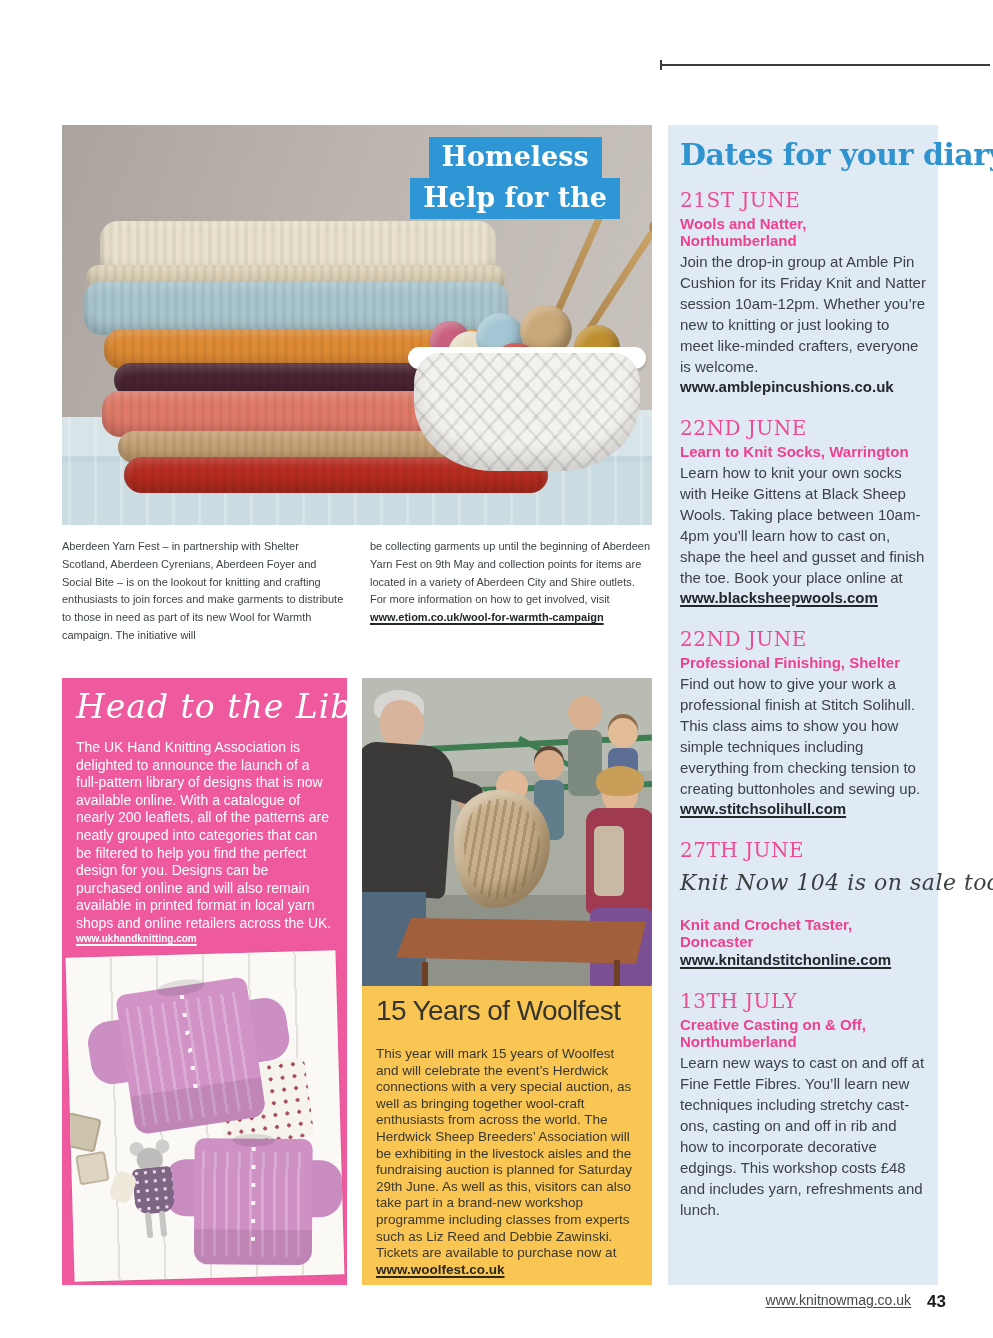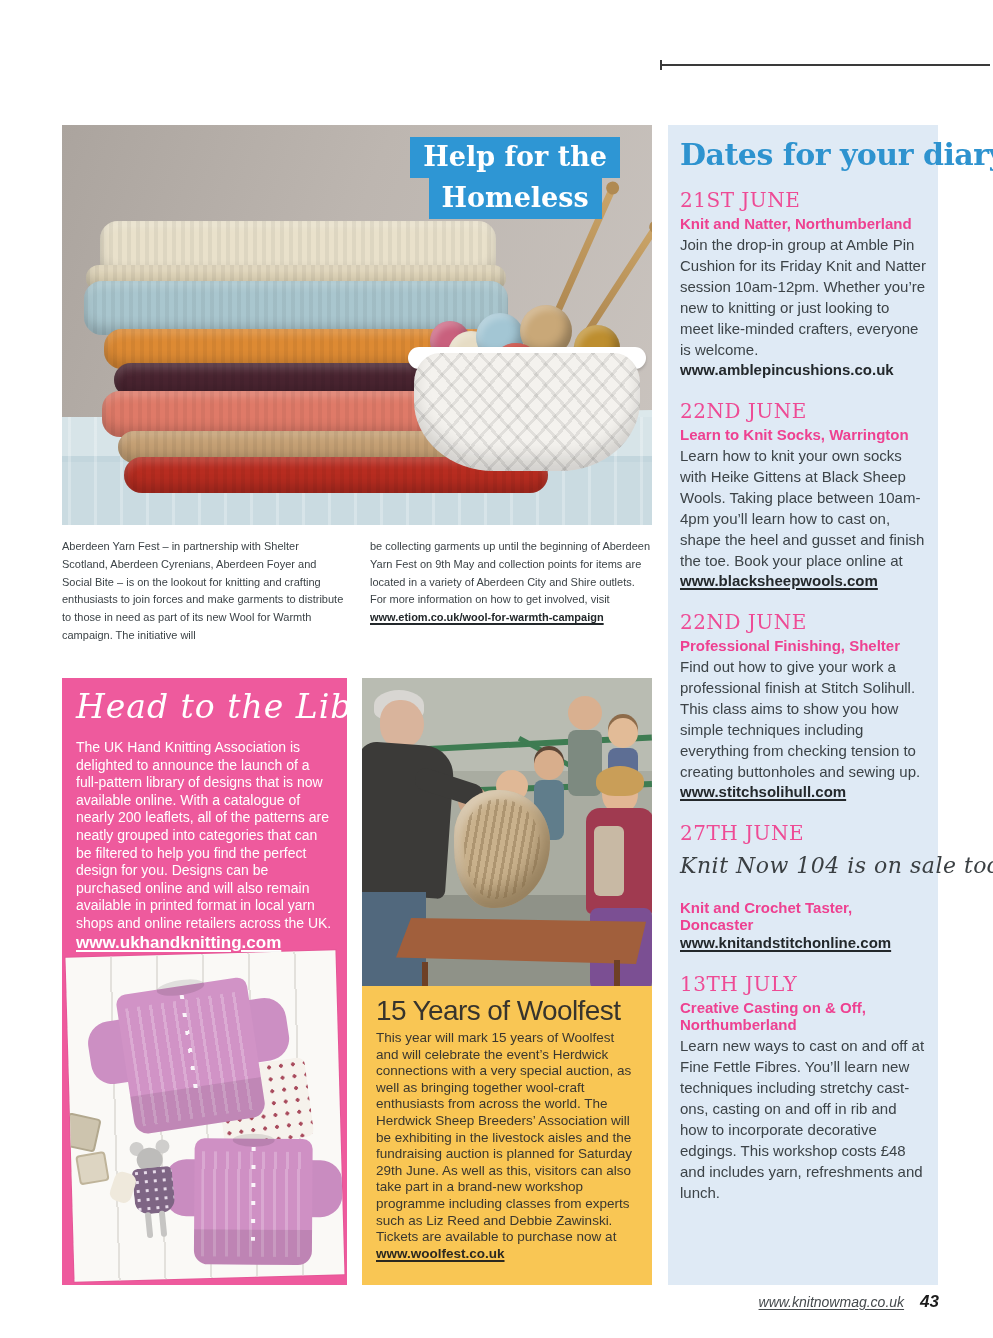--- a/index.html
+++ b/index.html
@@ -57,21 +57,21 @@
   .article .col + .col { margin-left:24px; width:284px; }
   .inline-link { font-weight:700; color:#23282b; }
   .u { text-decoration:underline; text-decoration-thickness:1.5px; text-underline-offset:2px; }
 
   
   .pink-box { position:absolute; left:62px; top:678px; width:285px; height:607px; background:#ee5a9d; color:#ffffff; }
   .pink-box .inner { padding:10px 14px 0; }
   .script-title { font-family:"DejaVu Serif", serif; font-style:italic; font-weight:400;
     font-size:33px; line-height:1.15; color:#ffffff; letter-spacing:1px; white-space:nowrap; }
   .pink-box p { margin-top:13px; font-size:14px; line-height:17.6px; }
-  .pink-box .box-url { display:block; margin-top:1px; font-weight:700; font-size:17px; color:#ffffff;
+  .pink-box .box-url { display:block; margin-top:1px; font-weight:700; font-size:10px; color:#ffffff;
     text-decoration:underline; text-decoration-thickness:1.5px; text-underline-offset:2px; }
 
   
   .library-photo { position:absolute; left:8px; top:276px; width:270px; height:324px;
     background:#faf9f6; transform:rotate(-1.6deg); overflow:hidden; box-shadow:0 0 0 1px rgba(0,0,0,.04); }
   .planks { position:absolute; inset:0;
     background:repeating-linear-gradient(90deg, rgba(0,0,0,0) 0 44px, #e3e1dc 44px 46px); }
   .cardigan { position:absolute; }
   .cardigan .sleeves { position:absolute; left:0; top:22%; width:100%; height:42%; border-radius:22px; }
   .cardigan .bodyp { position:absolute; left:17%; top:6%; width:66%; height:94%; border-radius:10px 10px 14px 14px; }
@@ -111,40 +111,40 @@
   .fleece:before { content:""; position:absolute; inset:8% 10%;
     background:repeating-linear-gradient(100deg, rgba(120,95,60,.35) 0 3px, rgba(0,0,0,0) 3px 8px); border-radius:inherit; }
   .wf-table { position:absolute; left:34px; top:240px; width:250px; height:46px; background:#a15f3c;
     clip-path:polygon(6% 0, 100% 8%, 96% 100%, 0 86%); }
   .wf-table-leg { position:absolute; width:6px; background:#6e4026; }
 
   
   .yellow-box { position:absolute; left:362px; top:986px; width:290px; height:299px; background:#f9c654; padding:9px 14px 0; }
   .yellow-box h2 { font-family:"Liberation Sans", sans-serif; font-weight:400; font-size:28px;
     letter-spacing:-0.6px; color:#37342d; white-space:nowrap; }
-  .yellow-box p { margin-top:3px; font-size:13.5px; line-height:16.6px; color:#3a372f; }
+  .yellow-box p { margin-top:19px; font-size:13.5px; line-height:16.6px; color:#3a372f; }
   .yellow-box .inline-link { color:#2b2820; }
 
   
   .sidebar { position:absolute; left:668px; top:125px; width:270px; height:1160px;
     background:#dfeaf5; padding:12px 12px 0; }
   .sidebar h2 { font-family:"DejaVu Serif", serif; font-weight:700; font-size:30px;
     letter-spacing:-0.5px; color:#2e93cf; white-space:nowrap; }
   .event { margin-top:21px; }
   .event:first-of-type { margin-top:16px; }
   .event .date { font-family:"DejaVu Serif", serif; font-weight:400; font-size:20px;
     color:#ee4b95; letter-spacing:0.5px; }
   .event .name { margin-top:3px; font-weight:700; font-size:15px; line-height:17px; color:#ee4191; }
   .event p { margin-top:2px; font-size:15px; line-height:21px; color:#3c4347; }
   .event .ev-url { display:block; margin-top:1px; font-weight:700; font-size:15px; color:#23282b; }
   .script-note { margin-top:8px; font-family:"DejaVu Serif", serif; font-style:italic;
     font-size:22px; letter-spacing:0.5px; color:#3a3f42; white-space:nowrap; }
 
   
-  .footer { position:absolute; top:1292px; right:54px; display:flex; align-items:center;font-style:italic; }
+  .footer { position:absolute; top:1292px; right:47px; display:flex; align-items:flex-start; }
   .footer .site { font-size:14px; color:#44494c; text-decoration:underline; text-underline-offset:2px; }
   .footer .pageno { margin-left:16px; font-size:17px; font-weight:700; color:#1c1c1c; }
 </style>
 </head>
 <body>
 
 <div class="page">
 
   <div class="masthead">
     <div class="rule">
@@ -177,22 +177,22 @@
     <div class="yarn" style="left:414px; top:188px; width:48px; height:48px; background:#a3c6d4;"></div>
     <div class="yarn" style="left:458px; top:180px; width:52px; height:52px; background:#c9a878;"></div>
     <div class="yarn" style="left:428px; top:218px; width:52px; height:52px; background:#c5372b;"></div>
     <div class="yarn" style="left:478px; top:224px; width:44px; height:44px; background:#eebf45;"></div>
     <div class="yarn" style="left:512px; top:200px; width:46px; height:46px; background:#bd8e2f;"></div>
 
     <div class="basket-rim"></div>
     <div class="basket"></div>
 
     <div class="photo-title">
+      <span>Homeless</span>
       <span>Help for the</span>
-      <span>Homeless</span>
     </div>
   </div>
 
   <div class="article">
     <p class="col">Aberdeen Yarn Fest – in partnership with Shelter Scotland, Aberdeen Cyrenians, Aberdeen Foyer and Social Bite – is on the lookout for knitting and crafting enthusiasts to join forces and make garments to distribute to those in need as part of its new Wool for Warmth campaign. The initiative will</p>
     <p class="col"><span>be collecting garments up until the beginning of Aberdeen Yarn Fest on 9th May and collection points for items are located in a variety of Aberdeen City and Shire outlets. For more information on how to get involved, visit </span><strong class="inline-link u">www.etiom.co.uk/wool-for-warmth-campaign</strong></p>
   </div>
 
   <div class="pink-box">
     <div class="inner">
@@ -286,21 +286,21 @@
   <div class="yellow-box">
     <h2>15 Years of Woolfest</h2>
     <p><span>This year will mark 15 years of Woolfest and will celebrate the event’s Herdwick connections with a very special auction, as well as bringing together wool-craft enthusiasts from across the world. The Herdwick Sheep Breeders’ Association will be exhibiting in the livestock aisles and the fundraising auction is planned for Saturday 29th June. As well as this, visitors can also take part in a brand-new workshop programme including classes from experts such as Liz Reed and Debbie Zawinski. Tickets are available to purchase now at </span><strong class="inline-link u">www.woolfest.co.uk</strong></p>
   </div>
 
   <div class="sidebar">
     <h2>Dates for your diary</h2>
 
     <div class="event">
       <div class="date">21ST JUNE</div>
-      <div class="name">Knit and Natter, Northumberland</div>
+      <div class="name">Wools and Natter, Northumberland</div>
       <p>Join the drop-in group at Amble Pin Cushion for its Friday Knit and Natter session 10am-12pm. Whether you’re new to knitting or just looking to meet like-minded crafters, everyone is welcome.</p>
       <span class="ev-url">www.amblepincushions.co.uk</span>
     </div>
 
     <div class="event">
       <div class="date">22ND JUNE</div>
       <div class="name">Learn to Knit Socks, Warrington</div>
       <p>Learn how to knit your own socks with Heike Gittens at Black Sheep Wools. Taking place between 10am-4pm you’ll learn how to cast on, shape the heel and gusset and finish the toe. Book your place online at</p>
       <span class="ev-url u">www.blacksheepwools.com</span>
     </div>

